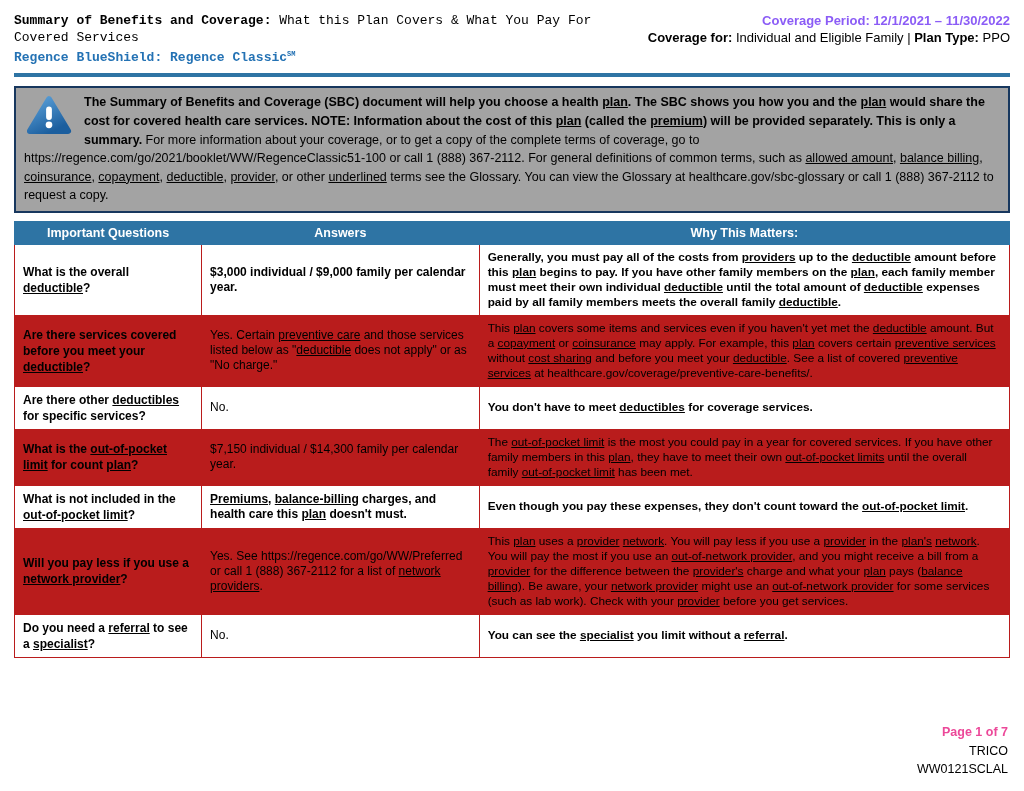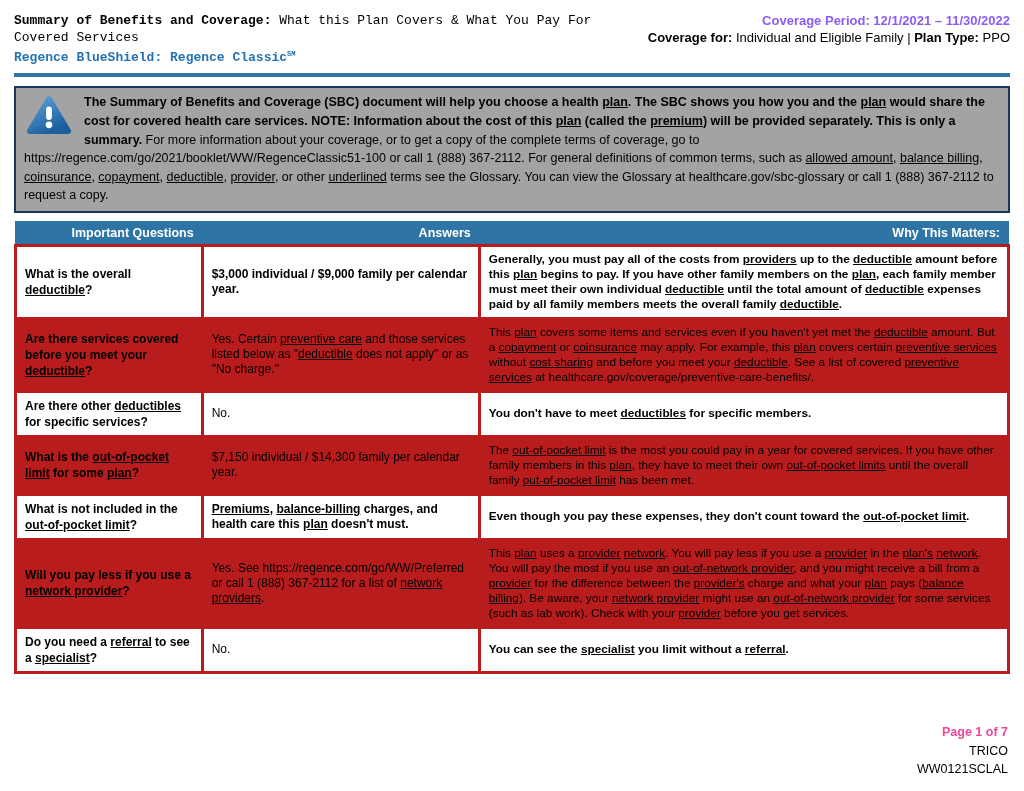--- a/index.html
+++ b/index.html
@@ -36,25 +36,25 @@
 
   
   table.sbc {
     width: 100%; margin-top: 8px;
     border-collapse: collapse; table-layout: fixed;
     font-size: 12px;
   }
   table.sbc col.c1 { width: 18.8%; }
   table.sbc col.c2 { width: 27.9%; }
   table.sbc th {
-    background: #2E74A4; color: #fff; text-align: right;
+    background: #2E74A4; color: #fff; text-align: center;
     font-size: 12.5px; padding: 4px 8px; border: 1px solid #2E74A4;
   }
   table.sbc td {
-    border: 3px solid #b91c1c;
+    border: 1px solid #b91c1c;
     padding: 5px 8px; vertical-align: middle;
     background: #fff;
   }
   table.sbc tr.alt td { background: #b91c1c; }
   td.q { font-weight: bold; line-height: 16px; margin-left: 32px; }
   td.a { line-height: 15px; }
   td.w { font-size: 11.8px; line-height: 15px; }
 
   
   .footer { position: absolute; right: 16px; top: 723px; text-align: right; font-size: 12.5px; line-height: 18.5px; }
@@ -113,24 +113,24 @@
           <td class="w"><span class="b">Generally, you must pay all of the costs from </span><span class="b u">providers</span><span class="b"> up to the </span><span class="b u">deductible</span><span class="b"> amount before this </span><span class="b u">plan</span><span class="b"> begins to pay. If you have other family members on the </span><span class="b u">plan</span><span class="b">, each family member must meet their own individual </span><span class="b u">deductible</span><span class="b"> until the total amount of </span><span class="b u">deductible</span><span class="b"> expenses paid by all family members meets the overall family </span><span class="b u">deductible</span><span class="b">.</span></td>
         </tr>
         <tr class="alt">
           <td class="q"><span class="b">Are there services covered before you meet your </span><span class="b u">deductible</span><span class="b">?</span></td>
           <td class="a"><span>Yes. Certain </span><span class="u">preventive care</span><span> and those services listed below as "</span><span class="u">deductible</span><span> does not apply" or as "No charge."</span></td>
           <td class="w"><span>This </span><span class="u">plan</span><span> covers some items and services even if you haven't yet met the </span><span class="u">deductible</span><span> amount. But a </span><span class="u">copayment</span><span> or </span><span class="u">coinsurance</span><span> may apply. For example, this </span><span class="u">plan</span><span> covers certain </span><span class="u">preventive services</span><span> without </span><span class="u">cost sharing</span><span> and before you meet your </span><span class="u">deductible</span><span>. See a list of covered </span><span class="u">preventive services</span><span> at healthcare.gov/coverage/preventive-care-benefits/.</span></td>
         </tr>
         <tr>
           <td class="q"><span class="b">Are there other </span><span class="b u">deductibles</span><span class="b"> for specific services?</span></td>
           <td class="a"><span>No.</span></td>
-          <td class="w"><span class="b">You don't have to meet </span><span class="b u">deductibles</span><span class="b"> for specific members.</span></td>
+          <td class="w"><span class="b">You don't have to meet </span><span class="b u">deductibles</span><span class="b"> for coverage services.</span></td>
         </tr>
         <tr class="alt">
-          <td class="q"><span class="b">What is the </span><span class="b u">out-of-pocket limit</span><span class="b"> for some </span><span class="b u">plan</span><span class="b">?</span></td>
+          <td class="q"><span class="b">What is the </span><span class="b u">out-of-pocket limit</span><span class="b"> for count </span><span class="b u">plan</span><span class="b">?</span></td>
           <td class="a"><span>$7,150 individual / $14,300 family per calendar year.</span></td>
           <td class="w"><span>The </span><span class="u">out-of-pocket limit</span><span> is the most you could pay in a year for covered services. If you have other family members in this </span><span class="u">plan</span><span>, they have to meet their own </span><span class="u">out-of-pocket limits</span><span> until the overall family </span><span class="u">out-of-pocket limit</span><span> has been met.</span></td>
         </tr>
         <tr>
           <td class="q"><span class="b">What is not included in the </span><span class="b u">out-of-pocket limit</span><span class="b">?</span></td>
           <td class="a"><span class="b u">Premiums</span><span class="b">, </span><span class="b u">balance-billing</span><span class="b"> charges, and health care this </span><span class="b u">plan</span><span class="b"> doesn't must.</span></td>
           <td class="w"><span class="b">Even though you pay these expenses, they don't count toward the </span><span class="b u">out-of-pocket limit</span><span class="b">.</span></td>
         </tr>
         <tr class="alt">
           <td class="q"><span class="b">Will you pay less if you use a </span><span class="b u">network provider</span><span class="b">?</span></td>

